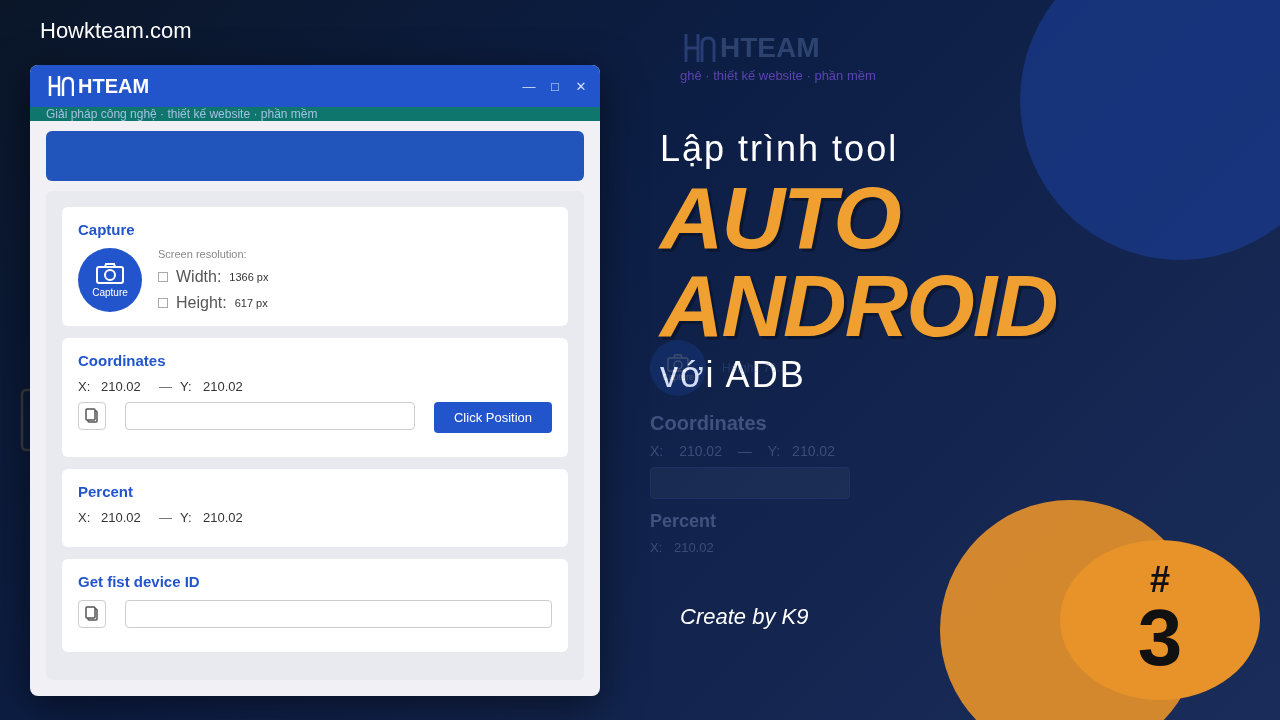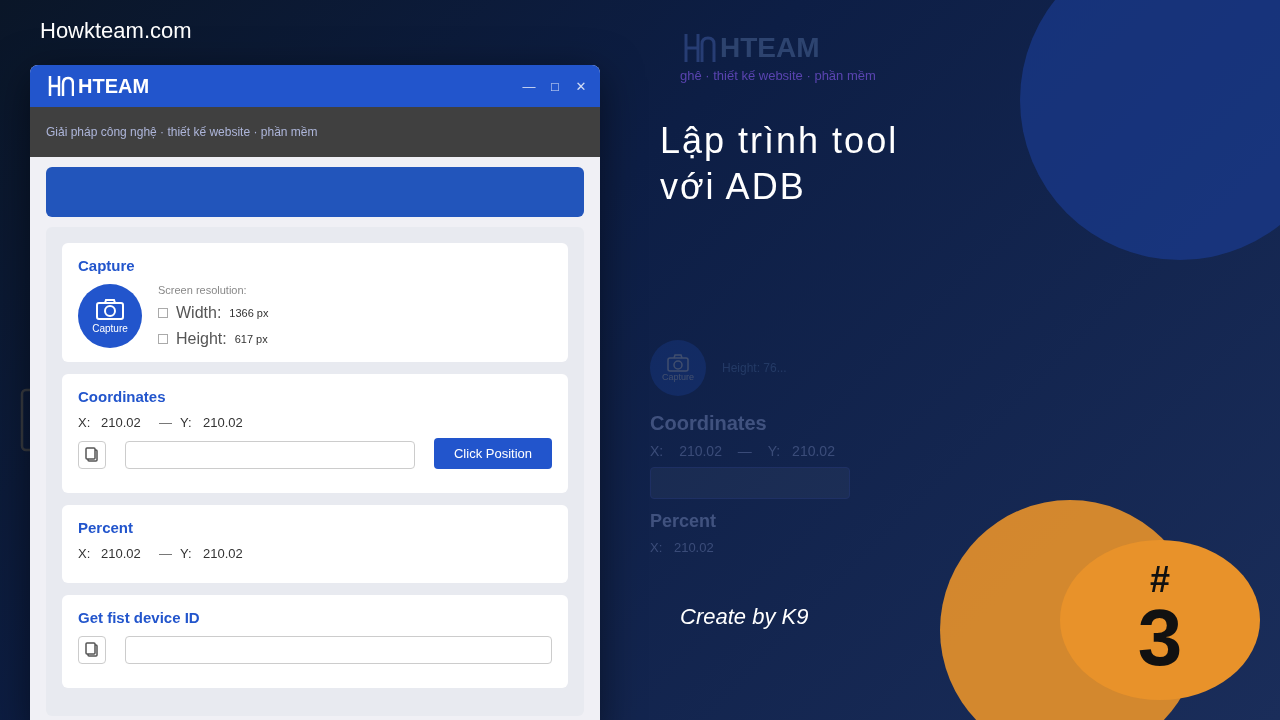--- a/index.html
+++ b/index.html
@@ -95,20 +95,21 @@
       left: 60px;
       right: 20px;
     }
 
     .lap-trinh-tool {
       color: #ffffff;
       font-size: 36px;
       font-weight: 300;
       letter-spacing: 2px;
       margin-bottom: 4px;
+      margin-top: 8px;
     }
 
     .auto-android-text {
       font-size: 88px;
       font-weight: 900;
       color: #f0a030;
       text-transform: uppercase;
       font-style: italic;
       letter-spacing: -2px;
       line-height: 1;
@@ -265,22 +266,22 @@
       display: flex;
       align-items: center;
       justify-content: center;
       color: rgba(255,255,255,0.8);
       font-size: 13px;
       cursor: pointer;
     }
 
     
     .subtitle-bar {
-      background: #404040;
-      padding: 18px 16px;
+      background: #0f766e;
+      padding: 0 16px;
       color: rgba(200,210,255,0.8);
       font-size: 12px;
     }
 
     
     .blue-header {
       background: #2255bb;
       height: 50px;
       margin: 10px 16px;
       border-radius: 6px;
@@ -387,21 +388,21 @@
       min-width: 50px;
     }
 
     .coord-dash {
       color: #666;
       font-size: 13px;
     }
 
     .input-row {
       display: flex;
-      align-items: flex-end;
+      align-items: flex-start;
       gap: 19px;
       margin-bottom: 10px;
     }
 
     .copy-btn {
       width: 28px;
       height: 28px;
       border: 1px solid #ccc;
       background: white;
       border-radius: 4px;
@@ -451,20 +452,21 @@
       <svg width="36" height="36" viewBox="0 0 36 36">
         <path d="M6 4 L6 32 M6 18 L18 18 M18 4 L18 32 M22 14 L22 32 M22 14 Q22 8 28 8 Q34 8 34 14 L34 32" stroke="#5577cc" stroke-width="3" fill="none" opacity="0.6"></path>
       </svg>
       <span style="font-size:28px;color:#6688bb;opacity:0.6;margin-left:4px;">HTEAM</span>
     </div>
     <div class="hteam-subtitle-bg">ghê · thiết kế website · phần mềm</div>
   </div>
 
   <div class="title-area">
     <div class="lap-trinh-tool">Lập trình tool</div>
+    <div class="auto-android-text">AUTO ANDROID</div>
     <div class="voi-adb">với ADB</div>
   </div>
 
   <div class="create-by">Create by K9</div>
 
   <div class="episode-badge">
     <div class="episode-hash">#</div>
     <div class="episode-number">3</div>
   </div>
 

